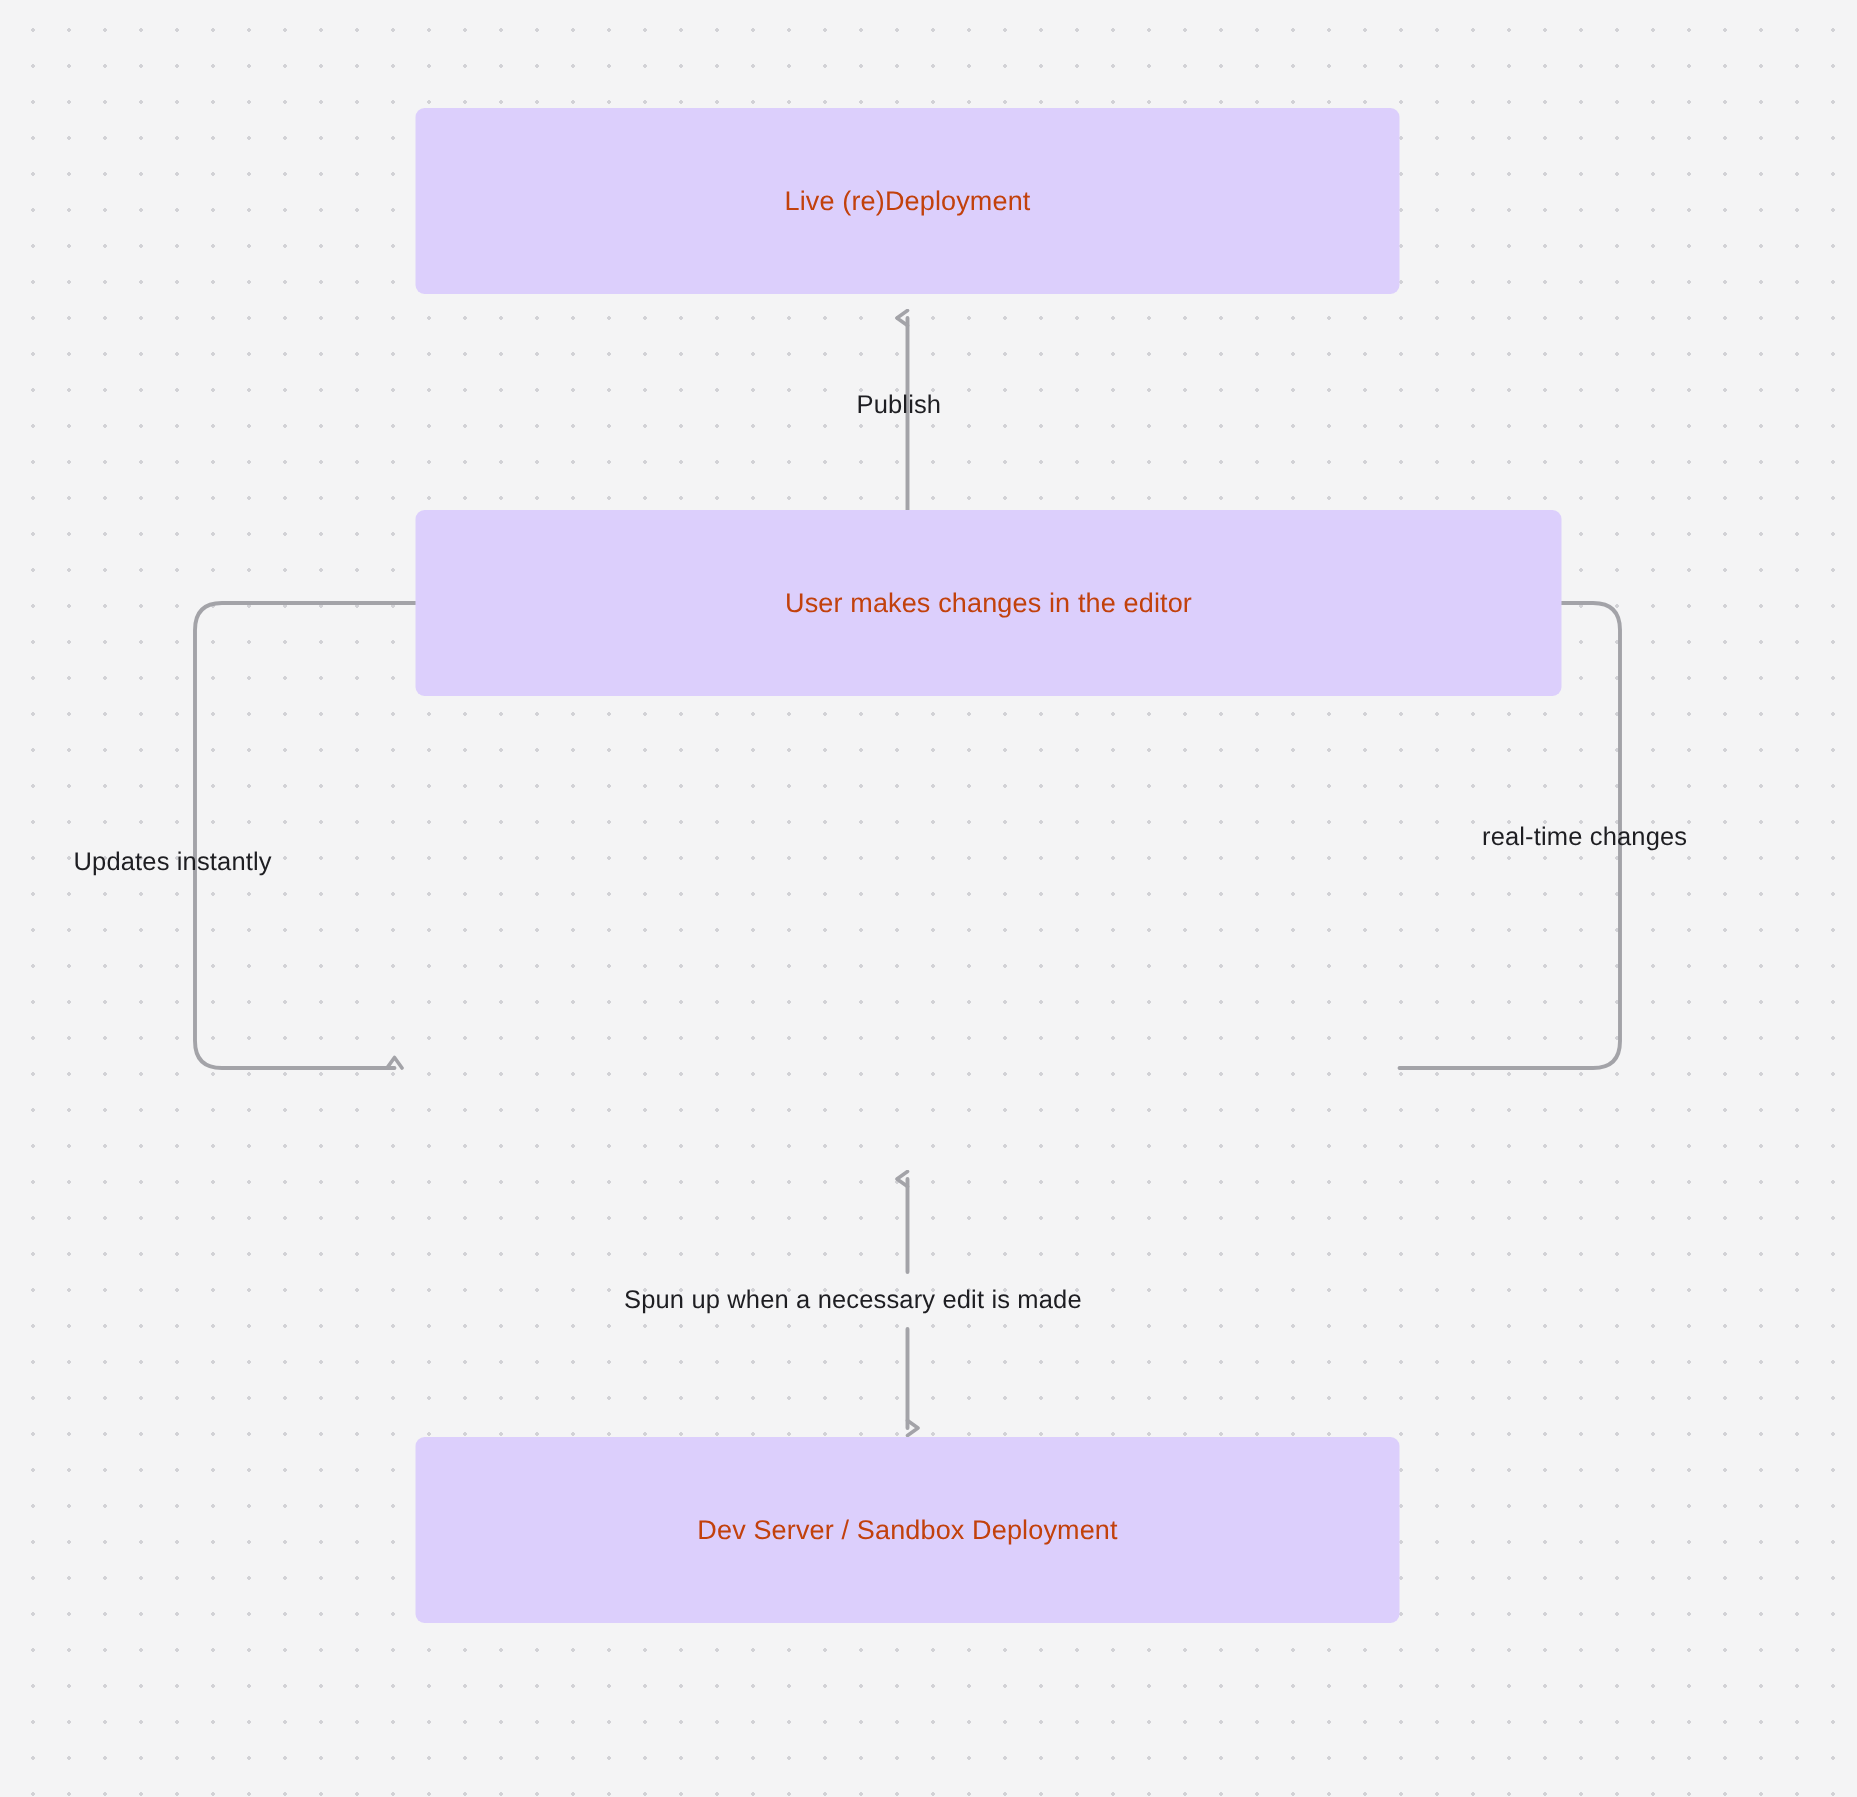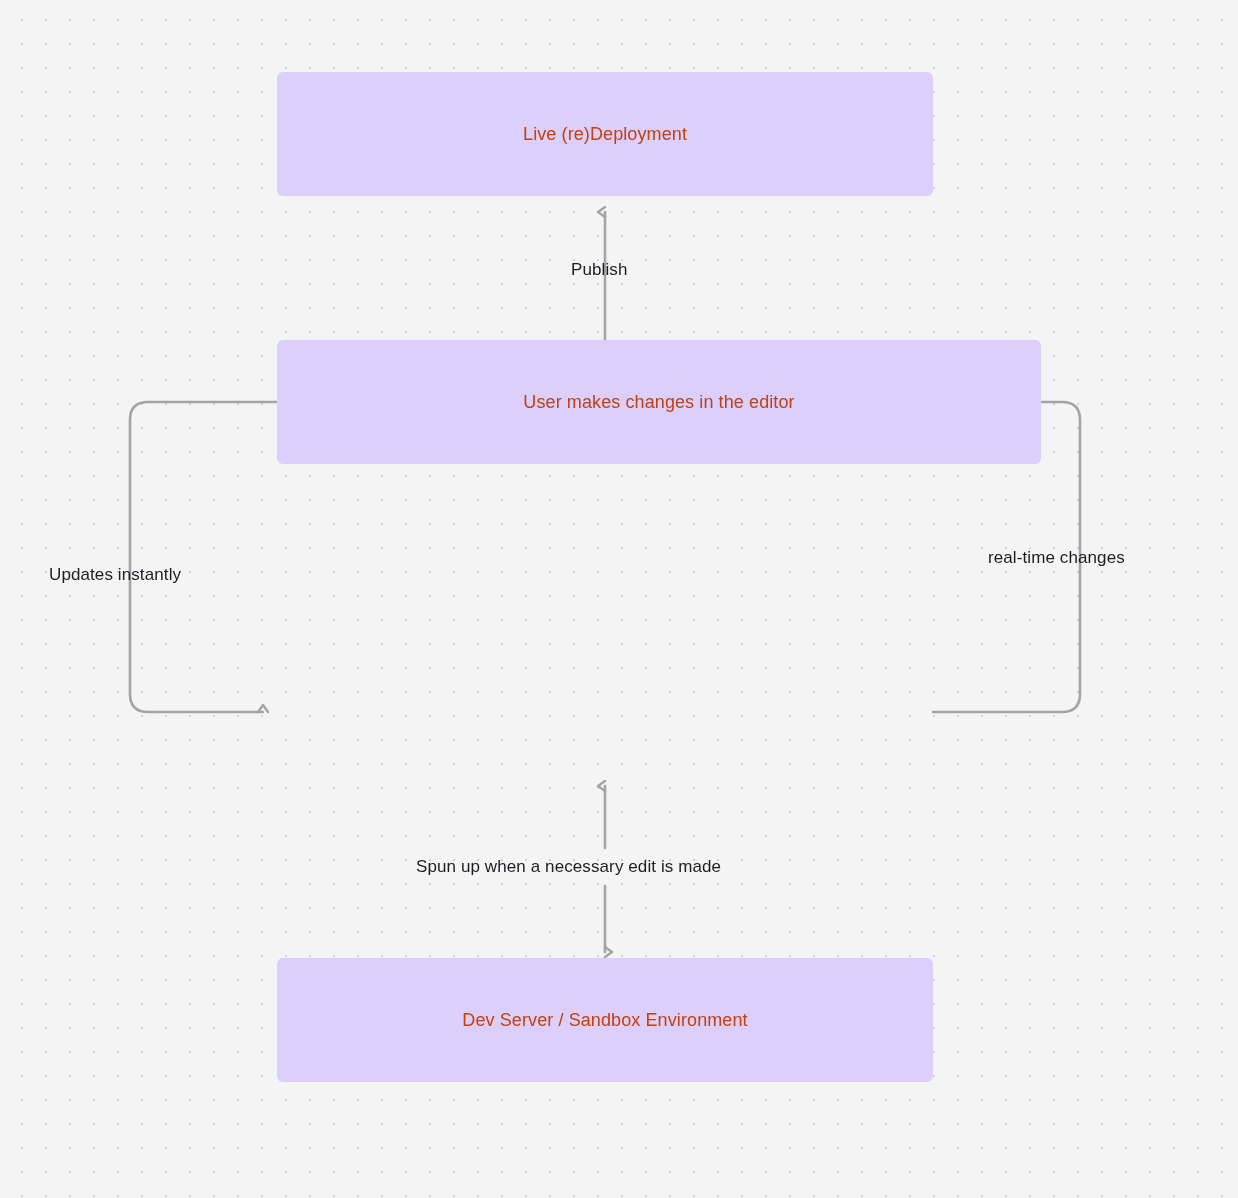--- a/index.html
+++ b/index.html
@@ -96,21 +96,21 @@
   <div class="node" style="left:277px; top:72px; width:656px; height:124px;">
     <span class="node-label">Live (re)Deployment</span>
   </div>
 
   <div class="node" style="left:277px; top:340px; width:764px; height:124px;">
     <span class="node-label">User makes changes in the editor</span>
   </div>
 
 
   <div class="node" style="left:277px; top:958px; width:656px; height:124px;">
-    <span class="node-label">Dev Server / Sandbox Environment</span>
+    <span class="node-label">Dev Server / Sandbox Deployment</span>
   </div>
 
   <div class="edge-label" style="left:571px; top:260px;">Publish</div>
 
   <div class="edge-label" style="left:49px; top:548px;margin-top:17px;">Updates instantly</div>
 
   <div class="edge-label" style="left:988px; top:548px;">real-time changes</div>
 
   <div class="edge-label" style="left:416px; top:857px;">Spun up when a necessary edit is made</div>
 

